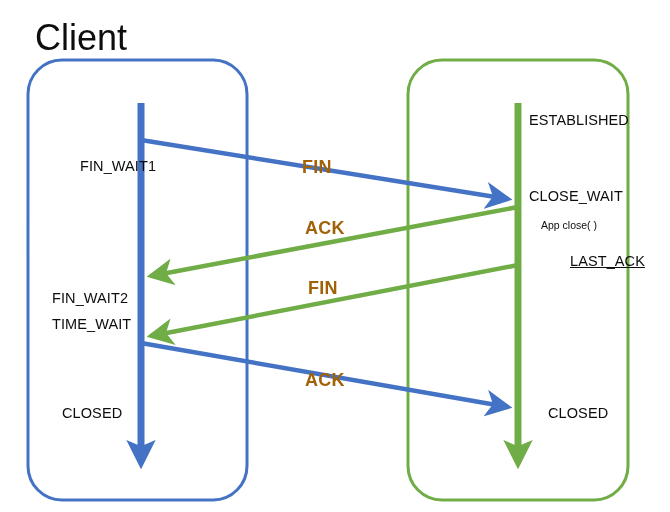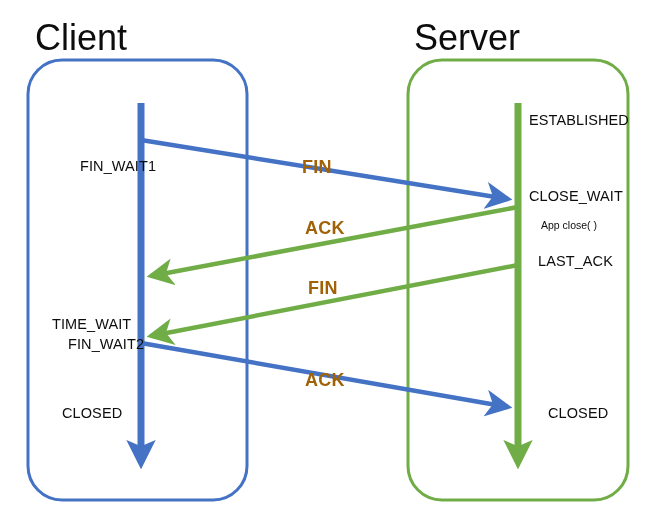--- a/index.html
+++ b/index.html
@@ -86,30 +86,29 @@
     <line x1="141" y1="140" x2="508" y2="199" stroke="#4472C4" stroke-width="4.5" marker-end="url(#arrow-blue)"></line>
 
     <line x1="518" y1="207" x2="151" y2="276" stroke="#70AD47" stroke-width="4.5" marker-end="url(#arrow-green)"></line>
 
     <line x1="518" y1="265" x2="151" y2="336" stroke="#70AD47" stroke-width="4.5" marker-end="url(#arrow-green)"></line>
 
     <line x1="141" y1="343" x2="508" y2="407" stroke="#4472C4" stroke-width="4.5" marker-end="url(#arrow-blue)"></line>
   </svg>
 
   <div class="title-text" style="left:35px; top:17px;">Client</div>
-  <div class="title-text" style="left:414px; top:17px;">Server</div>
 
   <div class="state-label" style="left:52px; top:158px;margin-left:28px;">FIN_WAIT1</div>
-  <div class="state-label" style="left:68px; top:290px;margin-top:46px;">FIN_WAIT2</div>
+  <div class="state-label" style="left:52px; top:290px;">FIN_WAIT2</div>
   <div class="state-label" style="left:52px; top:316px;">TIME_WAIT</div>
   <div class="state-label" style="left:62px; top:405px;">CLOSED</div>
 
   <div class="state-label" style="left:529px; top:112px;">ESTABLISHED</div>
   <div class="state-label" style="left:529px; top:188px;">CLOSE_WAIT</div>
-  <div class="state-label" style="left:538px; top:253px;">LAST_ACK</div>
+  <div class="state-label" style="left:570px; top:253px;text-decoration:underline;">LAST_ACK</div>
   <div class="state-label" style="left:548px; top:405px;">CLOSED</div>
 
   <div class="note-label" style="left:541px; top:219px;">App close( )</div>
 
   <div class="msg-label" style="left:302px; top:157px;">FIN</div>
   <div class="msg-label" style="left:305px; top:218px;">ACK</div>
   <div class="msg-label" style="left:308px; top:278px;">FIN</div>
   <div class="msg-label" style="left:305px; top:370px;">ACK</div>
 
 </div>

